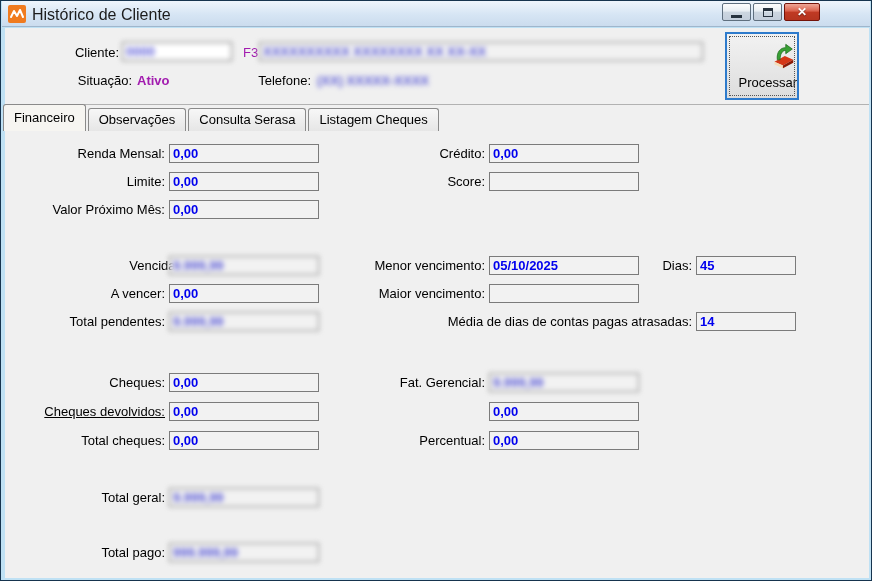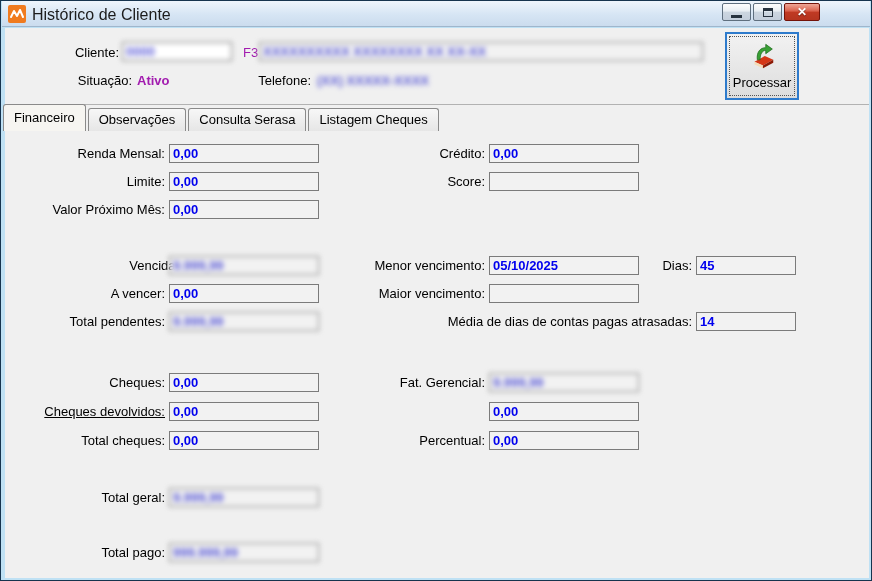--- a/index.html
+++ b/index.html
@@ -58,21 +58,21 @@
   .blue-note { color:#a21caf; }
   .bold { font-weight:bold; }
 
   .separator { position:absolute; left:4px; top:103px; width:864px; height:1px; background:#b2b2b2; }
 
   
   .processar {
     position:absolute; left:724px; top:31px; width:74px; height:68px;
     border:2px solid #2e7bcc; background:linear-gradient(#f2f2f2,#dddddd);
     outline:1px dotted #555; outline-offset:-5px;
-    display:flex; flex-direction:column; align-items:center; justify-content:center;
+    display:flex; flex-direction:column; align-items:flex-end; justify-content:center;
     gap:3px; cursor:pointer; font-size:13px; color:#000;
   }
 
   
   .tabs {
     position:absolute; left:2px; top:103px; height:27px;
     display:flex; align-items:flex-end; gap:2px;
   }
   .tab {
     height:23px; padding:3px 10px 0 10px; font-size:13px; color:#000;

